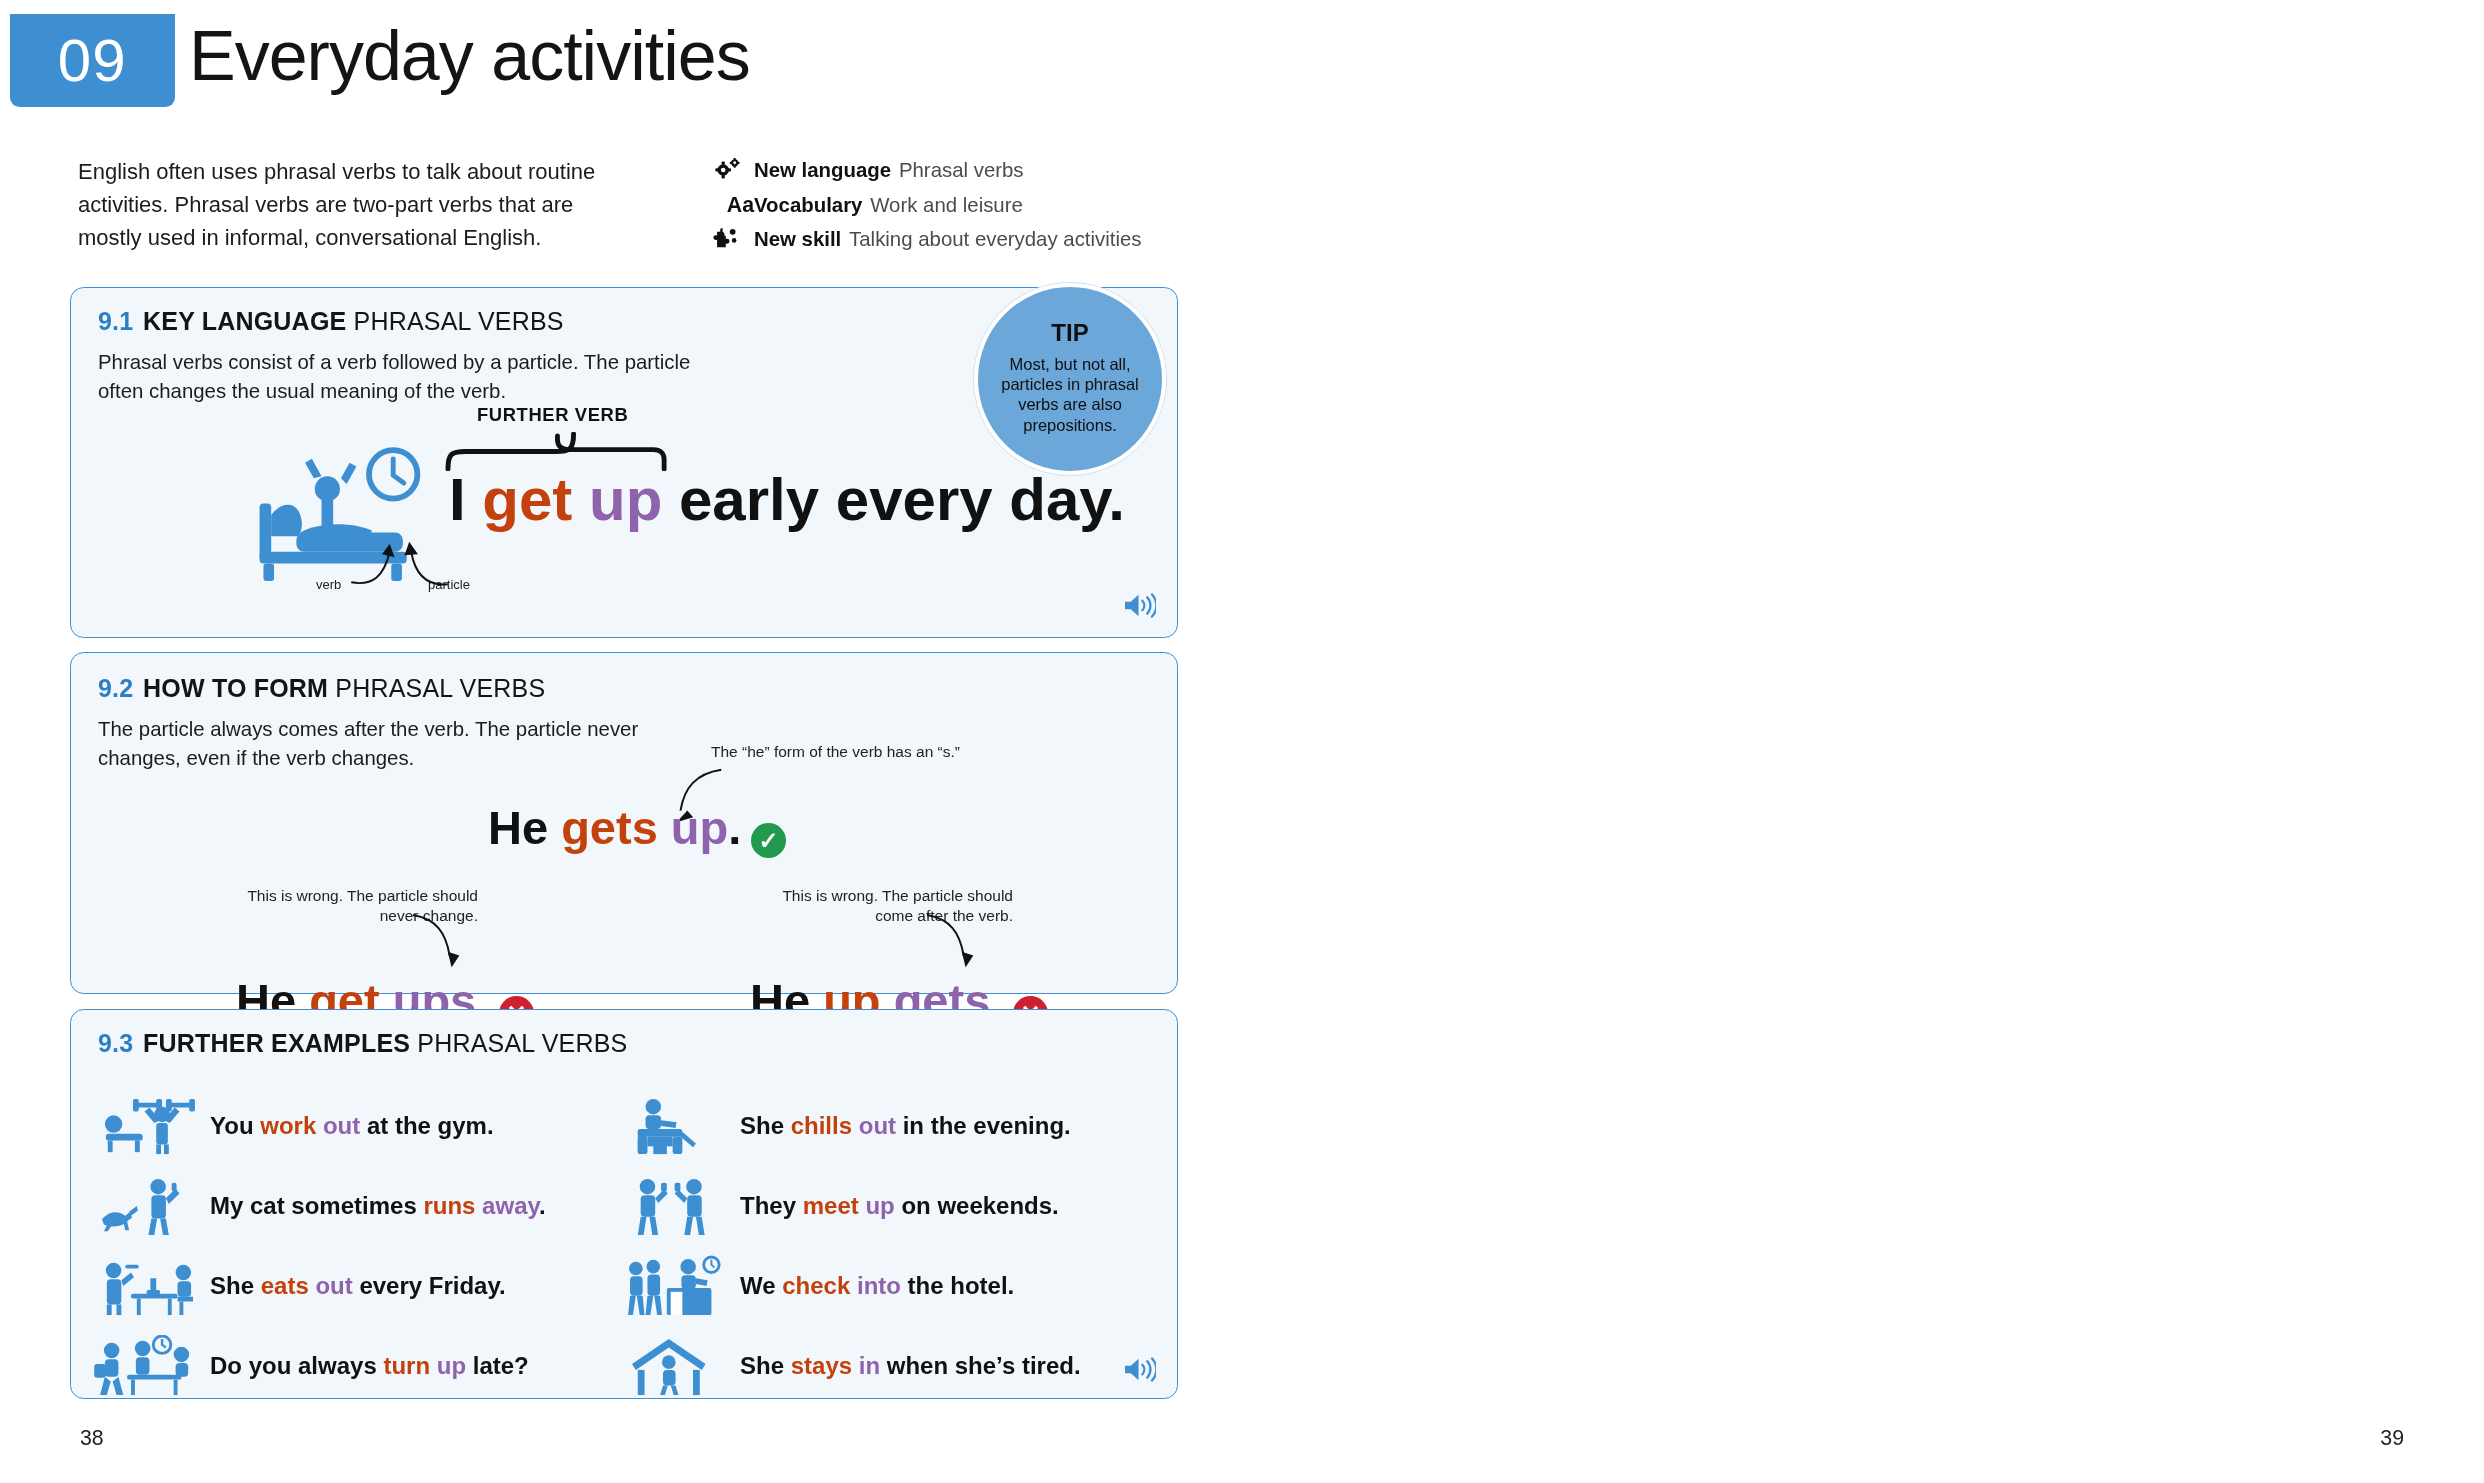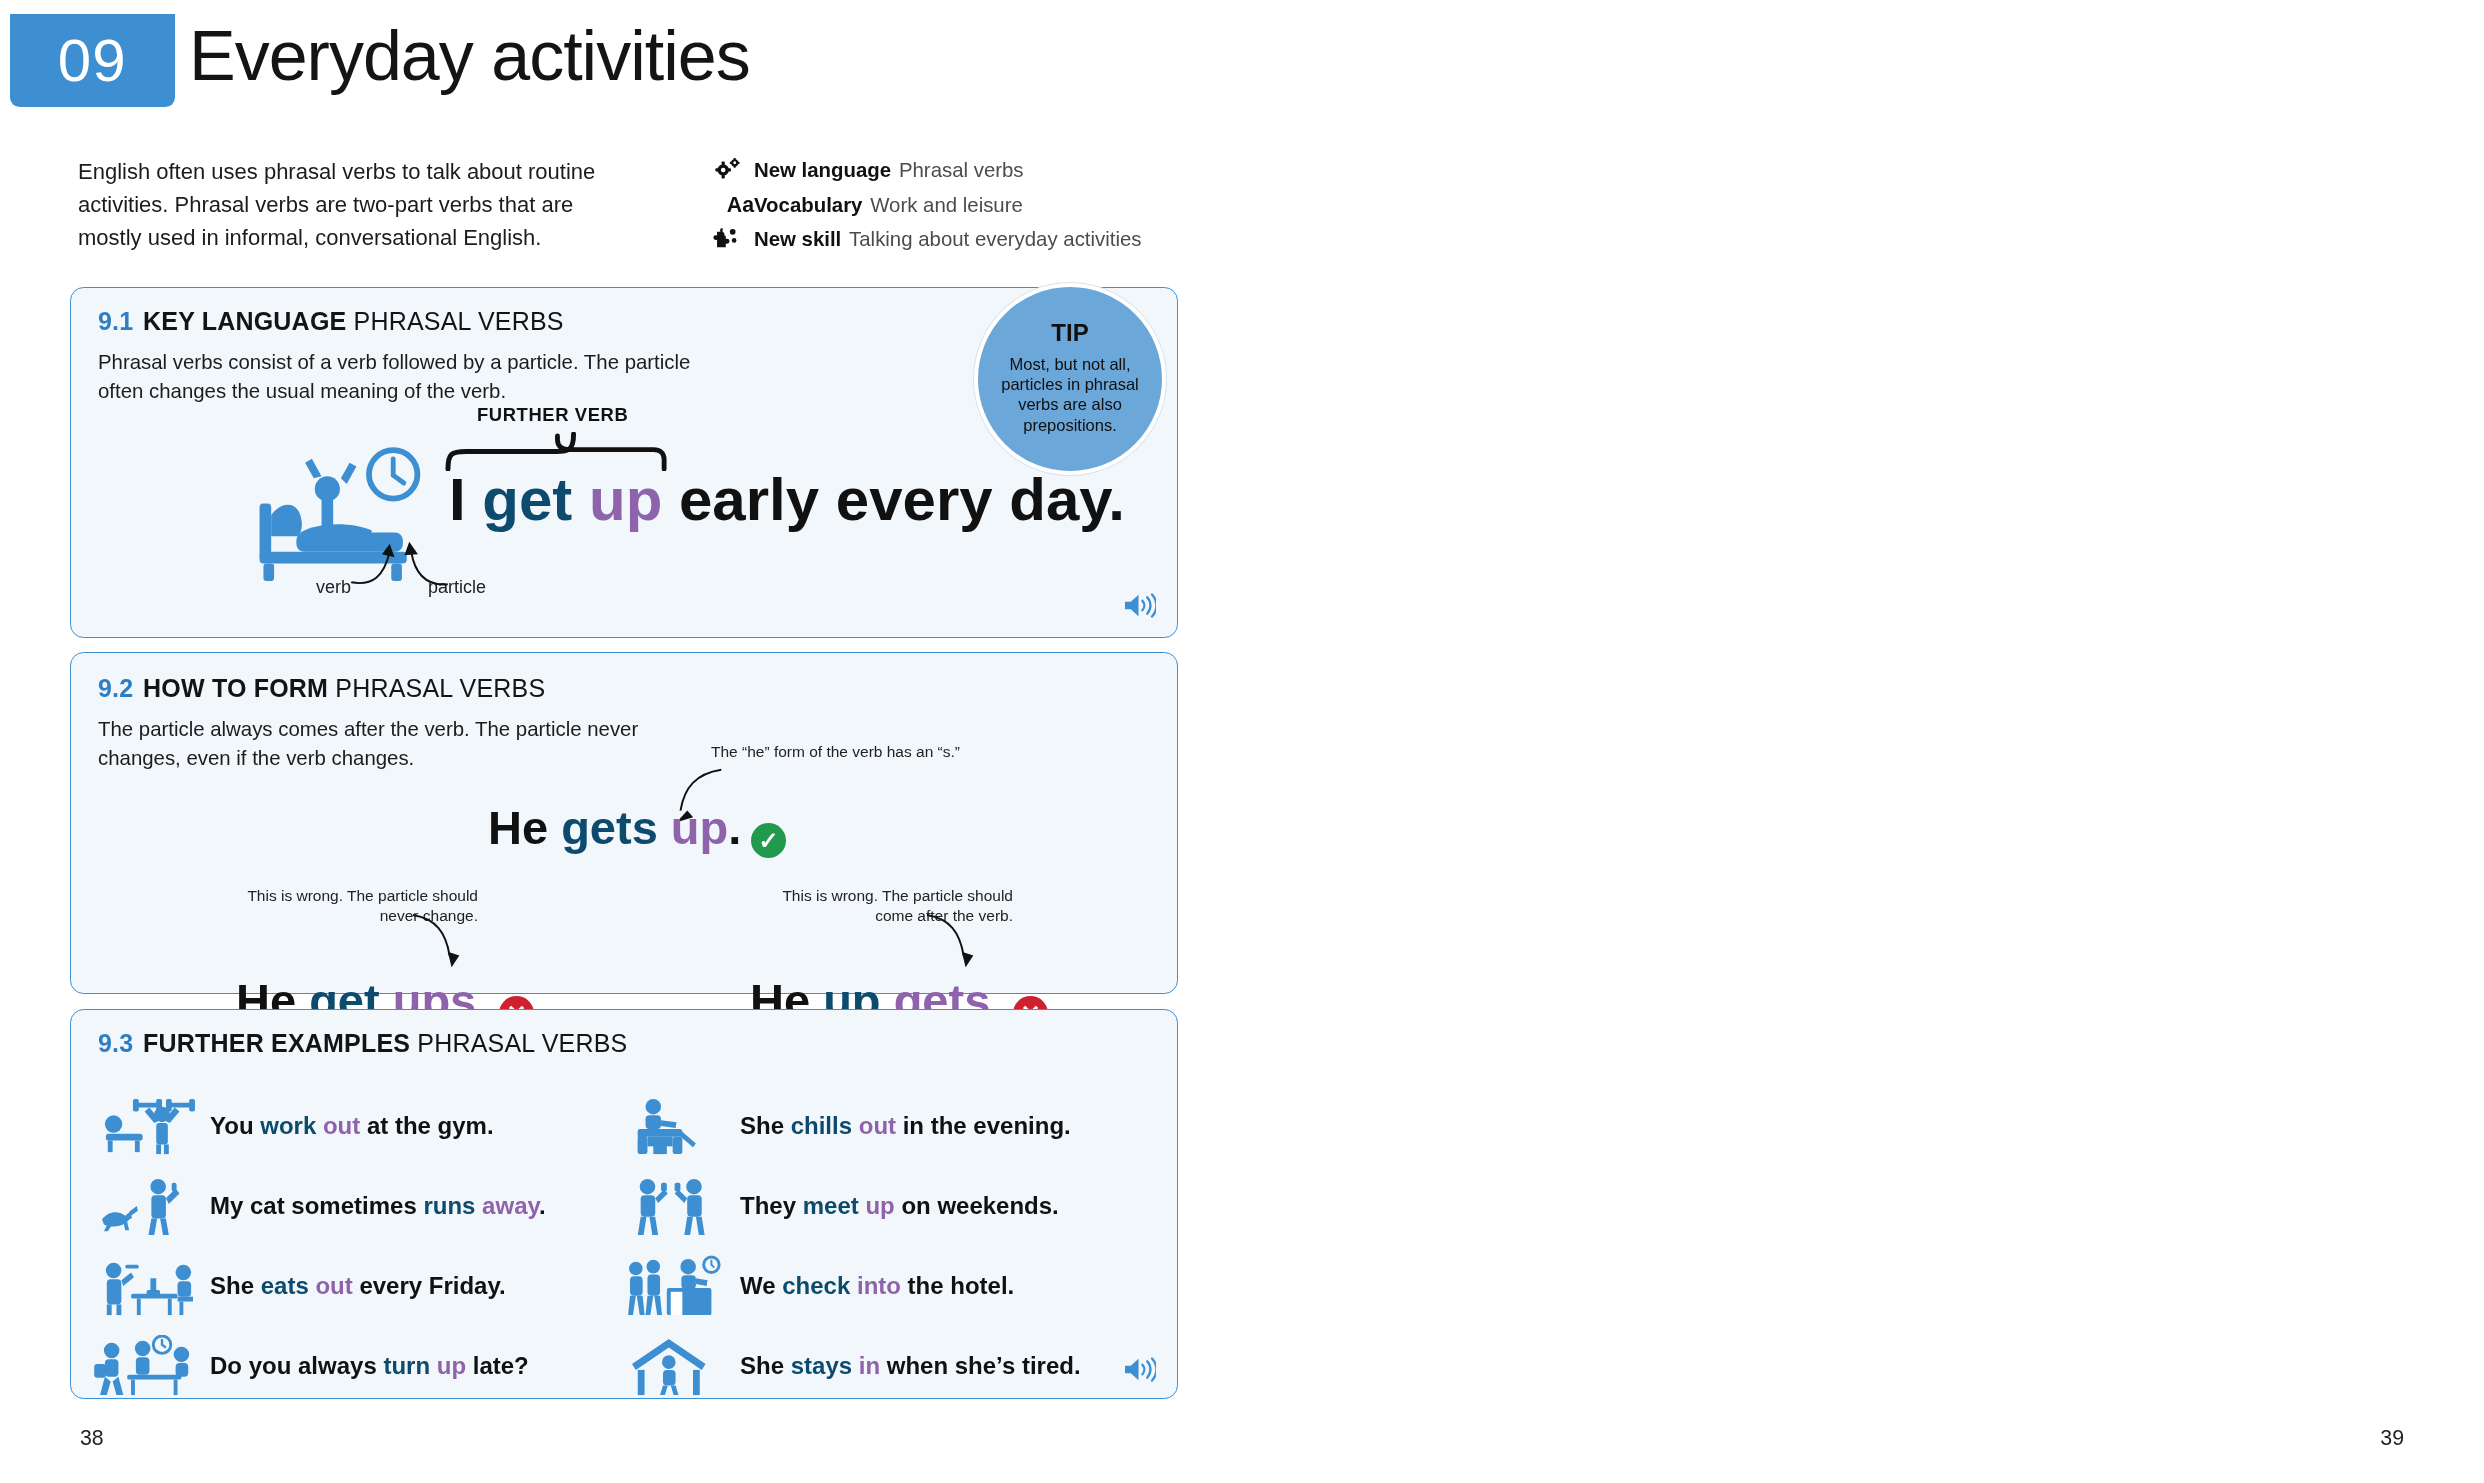--- a/index.html
+++ b/index.html
@@ -48,25 +48,25 @@
   .body-txt{font-size:20.4px;line-height:29px;color:#1c1c1c;}
 
   .speaker{position:absolute;width:33px;height:29px;}
 
   
   #p91{left:70px;top:287px;width:1106px;height:349px;}
   #p91 .sec-head{position:absolute;left:27px;top:19.4px;}
   #p91 .body-txt{position:absolute;left:27px;top:60px;}
   .bed-ico{position:absolute;left:175px;top:155px;width:184px;height:146px;}
   .sent-big{position:absolute;left:378px;top:177px;font-size:60px;font-weight:600;white-space:nowrap;color:#111;}
-  .v-green{color:#0c4a6e;}
+  .v-green{color:#c2410c;}
   .v-purple{color:#8e63ab;}
   .pv-label{position:absolute;left:406px;top:116px;font-size:18.4px;font-weight:bold;letter-spacing:0.6px;color:#111;}
   .brace{position:absolute;left:374px;top:144px;width:223px;height:39px;}
-  .tag{position:absolute;font-size:18px;color:#222;}
+  .tag{position:absolute;font-size:13px;color:#222;}
   .tip{
     position:absolute;left:974px;top:283px;width:184px;height:184px;border-radius:50%;
     background:#6ba7d9;border:4.9px solid #ffffff;box-shadow:0 0 0 1px #d6e4f0;
     display:flex;flex-direction:column;align-items:center;justify-content:center;text-align:center;
     color:#101010;
   }
   .tip b{font-size:24px;display:block;margin-bottom:2.9px;}
   .tip p{margin:4px;font-size:16.5px;line-height:20.4px;padding:0 15.5px;}
 
   

